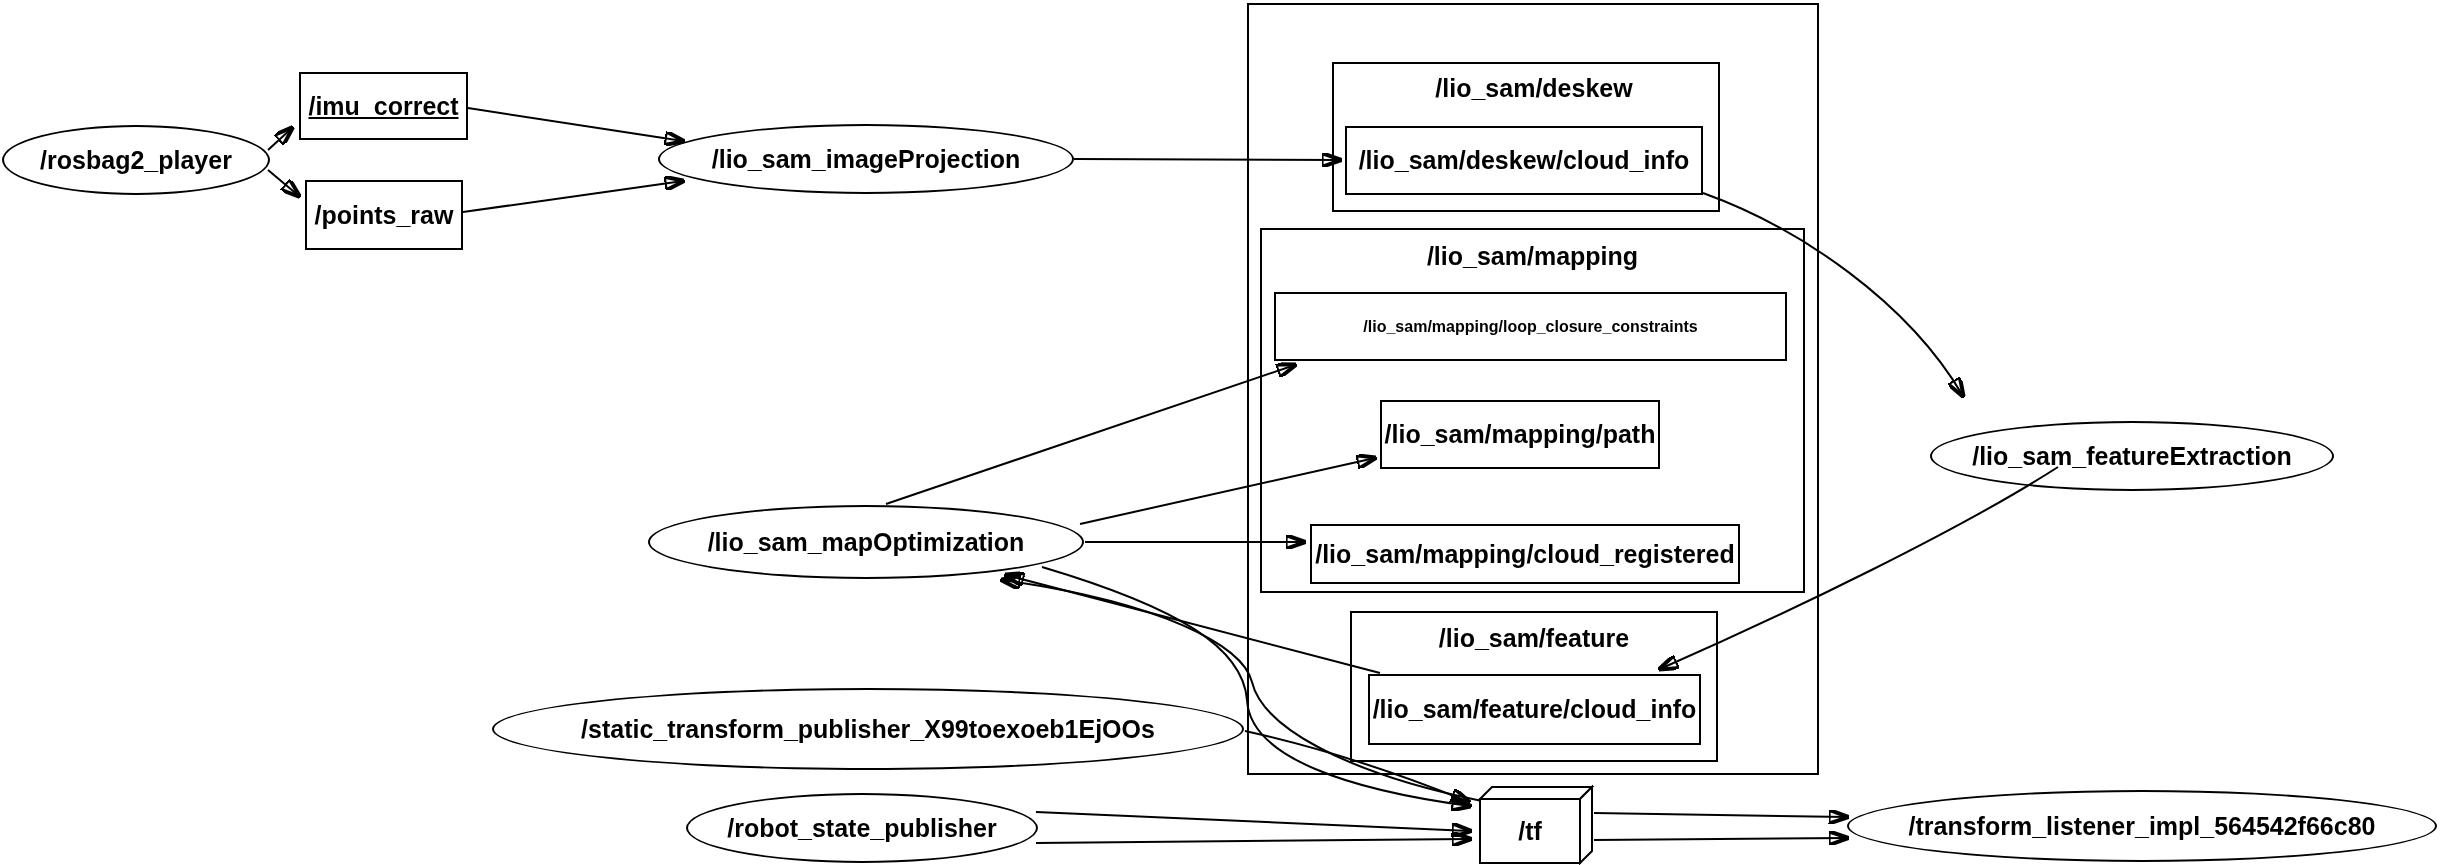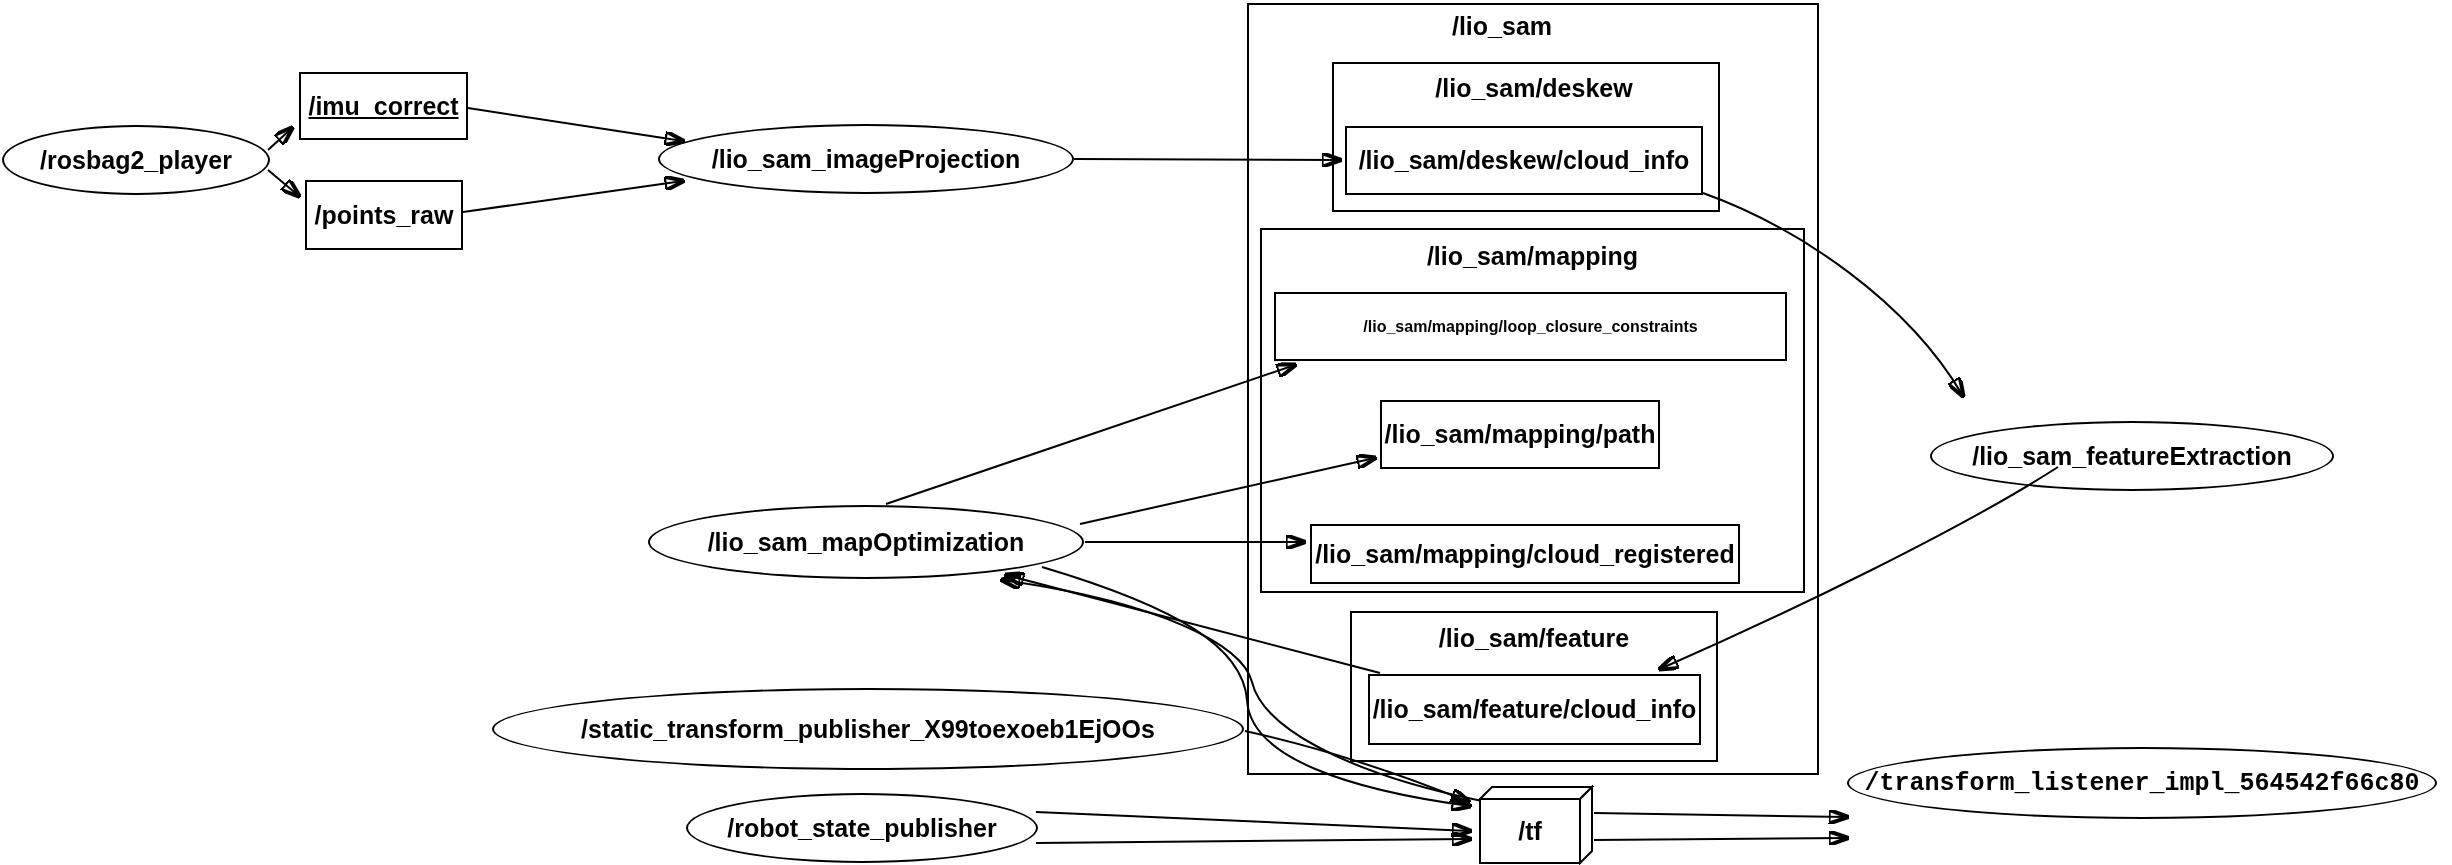--- a/index.html
+++ b/index.html
@@ -17,38 +17,37 @@
   #edge-layer path,#edge-layer line{stroke:#000;stroke-width:2;fill:none;}
   #edge-layer .face{fill:#fff;stroke:#000;stroke-width:2;}
   #edge-layer text{font-family:"Liberation Sans",sans-serif;font-weight:bold;font-size:25px;fill:#000;}
 </style>
 </head>
 <body>
 
 <div id="canvas">
 
   <div class="cluster" style="left:1247px;top:3px;width:572px;height:772px;"></div>
-  <div class="cluster-label" style="left:1247px;top:12px;width:510px;">/lio_sam</div>
 
   <div class="cluster" style="left:1332px;top:62px;width:388px;height:150px;"></div>
   <div class="cluster-label" style="left:1332px;top:74px;width:388px;margin-left:8px;">/lio_sam/deskew</div>
 
   <div class="cluster" style="left:1260px;top:228px;width:545px;height:365px;"></div>
   <div class="cluster-label" style="left:1260px;top:242px;width:545px;">/lio_sam/mapping</div>
 
   <div class="cluster" style="left:1350px;top:611px;width:368px;height:151px;"></div>
   <div class="cluster-label" style="left:1350px;top:624px;width:368px;">/lio_sam/feature</div>
 
   <div class="node ellipse" style="left:2px;top:125px;width:268px;height:70px;">/rosbag2_player</div>
   <div class="node ellipse" style="left:658px;top:124px;width:416px;height:70px;">/lio_sam_imageProjection</div>
   <div class="node ellipse" style="left:1930px;top:421px;width:404px;height:70px;">/lio_sam_featureExtraction</div>
   <div class="node ellipse" style="left:648px;top:505px;width:436px;height:74px;">/lio_sam_mapOptimization</div>
   <div class="node ellipse" style="left:492px;top:688px;width:752px;height:82px;">/static_transform_publisher_X99toexoeb1EjOOs</div>
   <div class="node ellipse" style="left:686px;top:793px;width:352px;height:70px;">/robot_state_publisher</div>
-  <div class="node ellipse" style="left:1847px;top:747px;width:590px;height:72px;font-family:Liberation Mono, monospace;">/transform_listener_impl_564542f66c80</div>
+  <div class="node ellipse" style="left:1847px;top:790px;width:590px;height:72px;">/transform_listener_impl_564542f66c80</div>
 
   <div class="node box" style="left:299px;top:72px;width:169px;height:68px;text-decoration:underline;">/imu_correct</div>
   <div class="node box" style="left:305px;top:180px;width:158px;height:70px;">/points_raw</div>
   <div class="node box" style="left:1345px;top:126px;width:358px;height:69px;">/lio_sam/deskew/cloud_info</div>
   <div class="node box fs23" style="left:1274px;top:292px;width:513px;height:69px;">/lio_sam/mapping/loop_closure_constraints</div>
   <div class="node box" style="left:1380px;top:400px;width:280px;height:69px;">/lio_sam/mapping/path</div>
   <div class="node box" style="left:1310px;top:524px;width:430px;height:60px;">/lio_sam/mapping/cloud_registered</div>
   <div class="node box" style="left:1368px;top:674px;width:333px;height:71px;">/lio_sam/feature/cloud_info</div>
 
   <svg id="edge-layer" width="2452" height="865" viewBox="0 0 2452 865">

